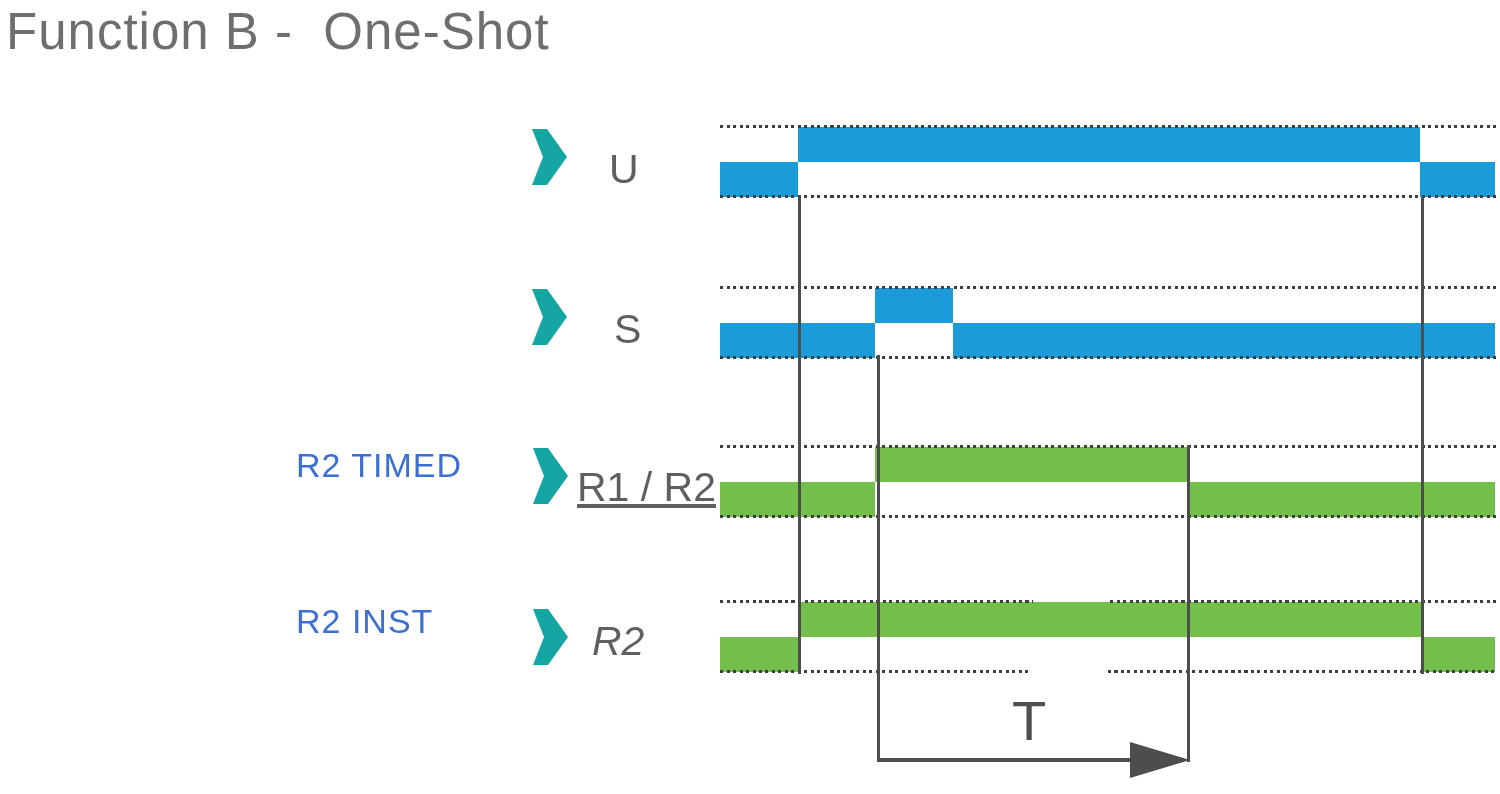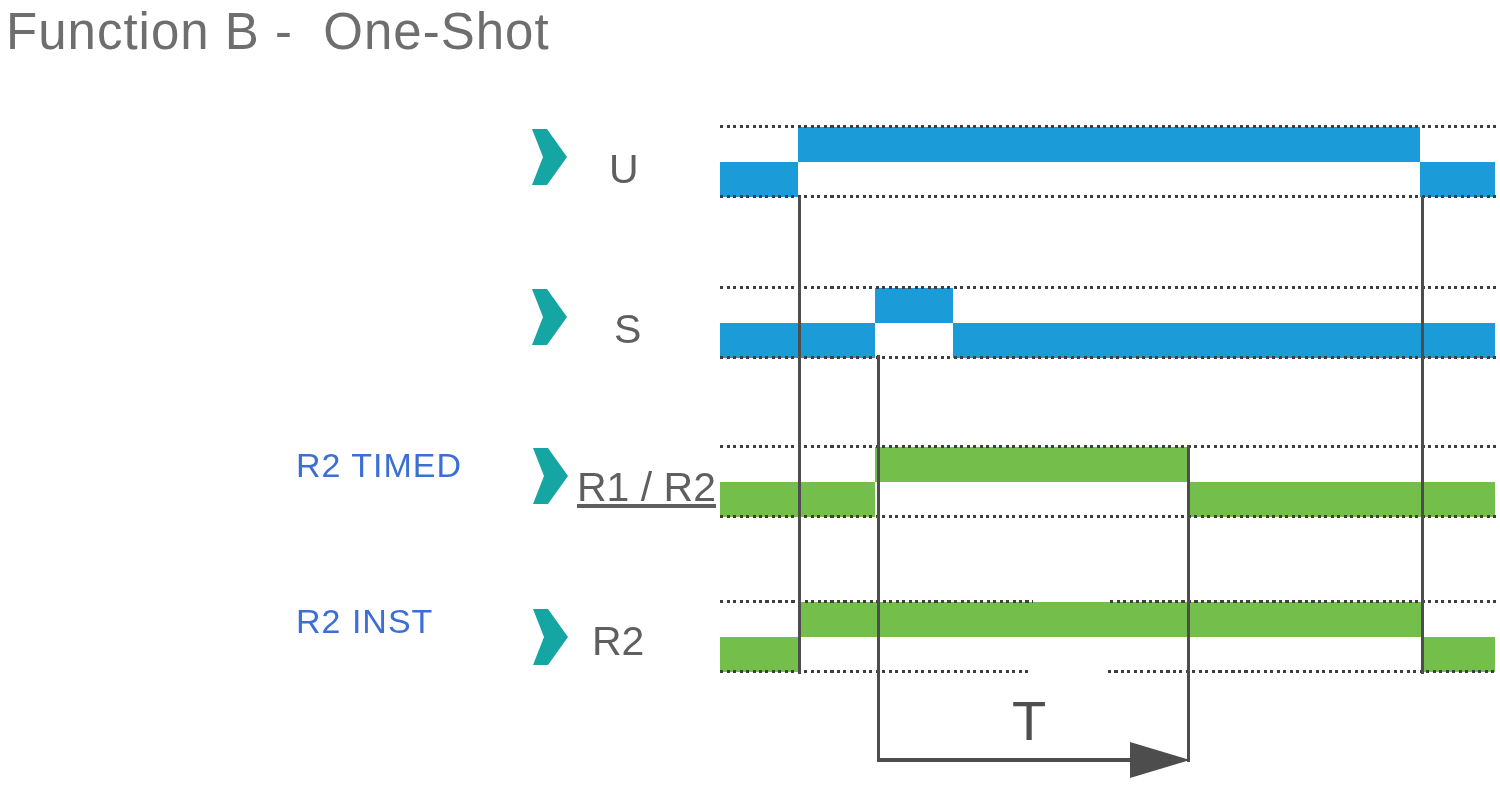--- a/index.html
+++ b/index.html
@@ -59,21 +59,21 @@
       <div class="signal-label" style="left: 577px; top: 464px; text-decoration: underline;">R1 / R2</div>
       <div class="annotation" style="left: 296px; top: 446px;">R2 TIMED</div>
       <div class="bar" style="left: 720px; top: 482px; width: 155px; height: 35px; background: rgb(116, 190, 76);"></div>
       <div class="bar" style="left: 875px; top: 447px; width: 312px; height: 35px; background: rgb(116, 190, 76);"></div>
       <div class="bar" style="left: 1187px; top: 482px; width: 308px; height: 35px; background: rgb(116, 190, 76);"></div>
       <div class="dots" style="left: 720px; top: 445px; width: 777px;"></div>
       <div class="dots" style="left: 720px; top: 515px; width: 777px;"></div>
       <svg width="37" height="58" viewBox="0 0 37 58" class="chev" style="left: 532px; top: 608px;">
         <polygon points="1,1 16,1 36,29 16,57 1,57 12,29" fill="#15A6A4"></polygon>
       </svg>
-      <div class="signal-label" style="left: 592px; top: 618px;">R2</div>
+      <div class="signal-label" style="left: 592px; top: 618px; font-style: italic;">R2</div>
       <div class="annotation" style="left: 296px; top: 602px;">R2 INST</div>
       <div class="bar" style="left: 720px; top: 637px; width: 78px; height: 35px; background: rgb(116, 190, 76);"></div>
       <div class="bar" style="left: 798px; top: 602px; width: 623px; height: 35px; background: rgb(116, 190, 76);"></div>
       <div class="bar" style="left: 1421px; top: 637px; width: 74px; height: 35px; background: rgb(116, 190, 76);"></div>
       <div class="dots" style="left: 720px; top: 600px; width: 313px;"></div>
       <div class="dots" style="left: 1110px; top: 600px; width: 387px;"></div>
       <div class="dots" style="left: 720px; top: 670px; width: 310px;"></div>
       <div class="dots" style="left: 1108px; top: 670px; width: 389px;"></div>
       <div class="marker" style="left: 798px; top: 197px; height: 477px;"></div>
       <div class="marker" style="left: 877px; top: 355px; height: 407px;"></div>

